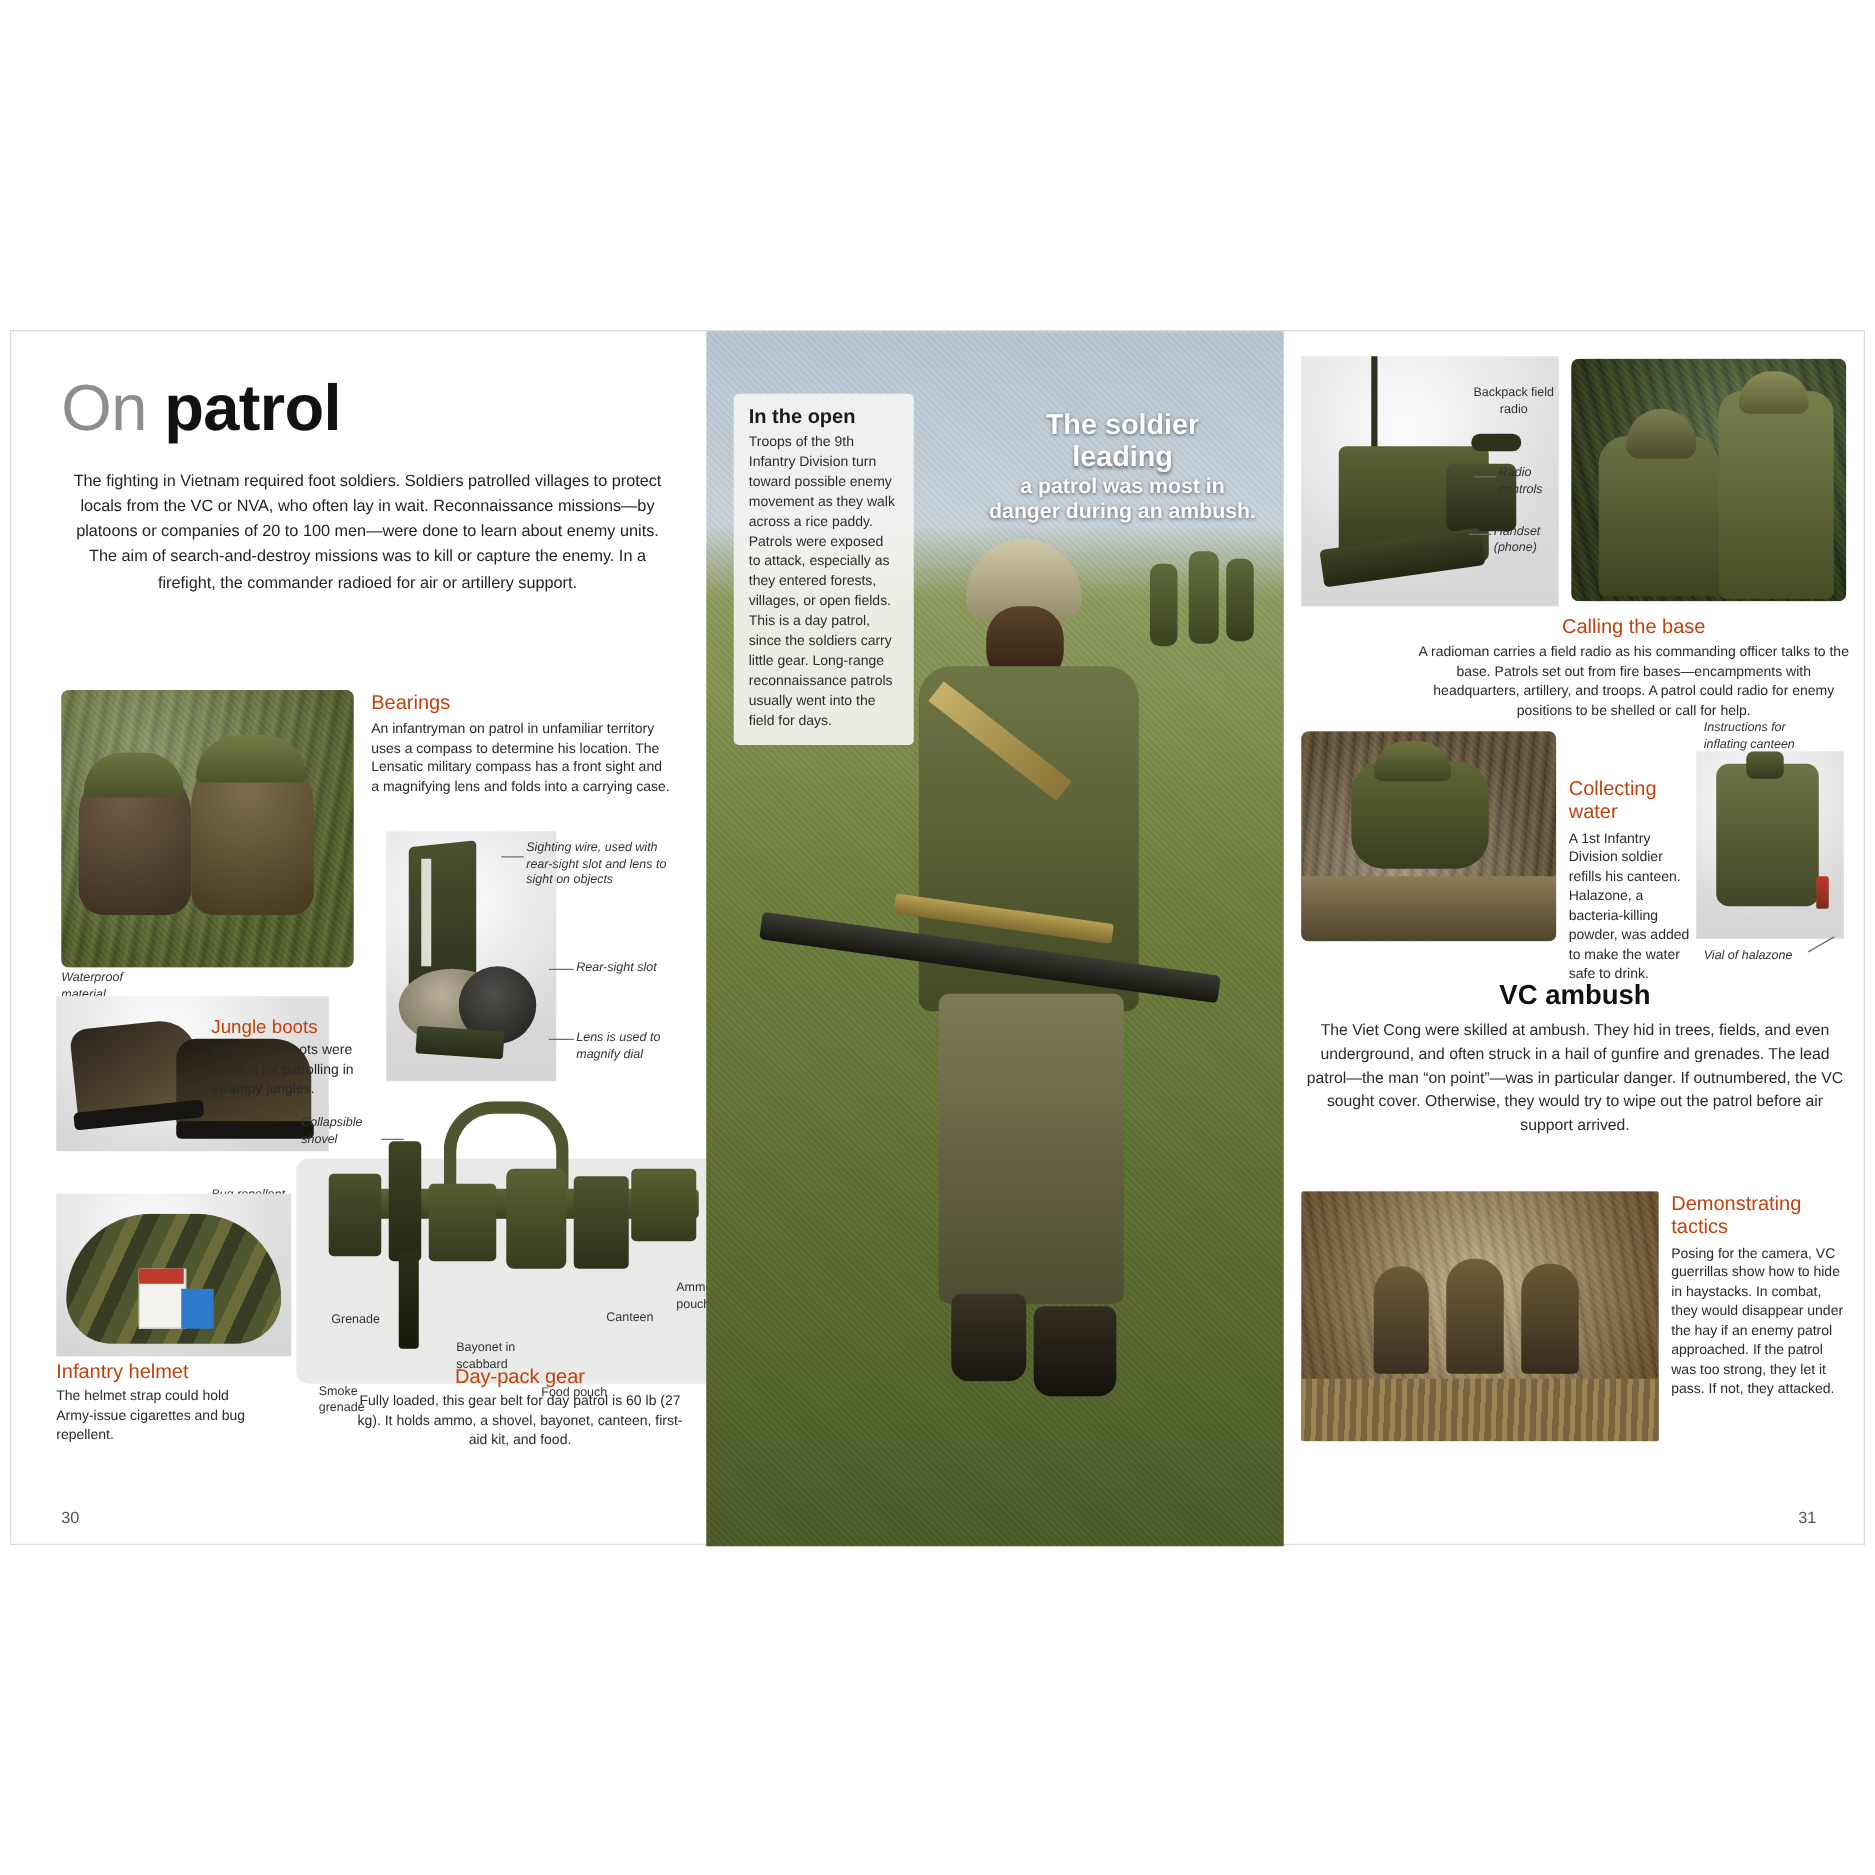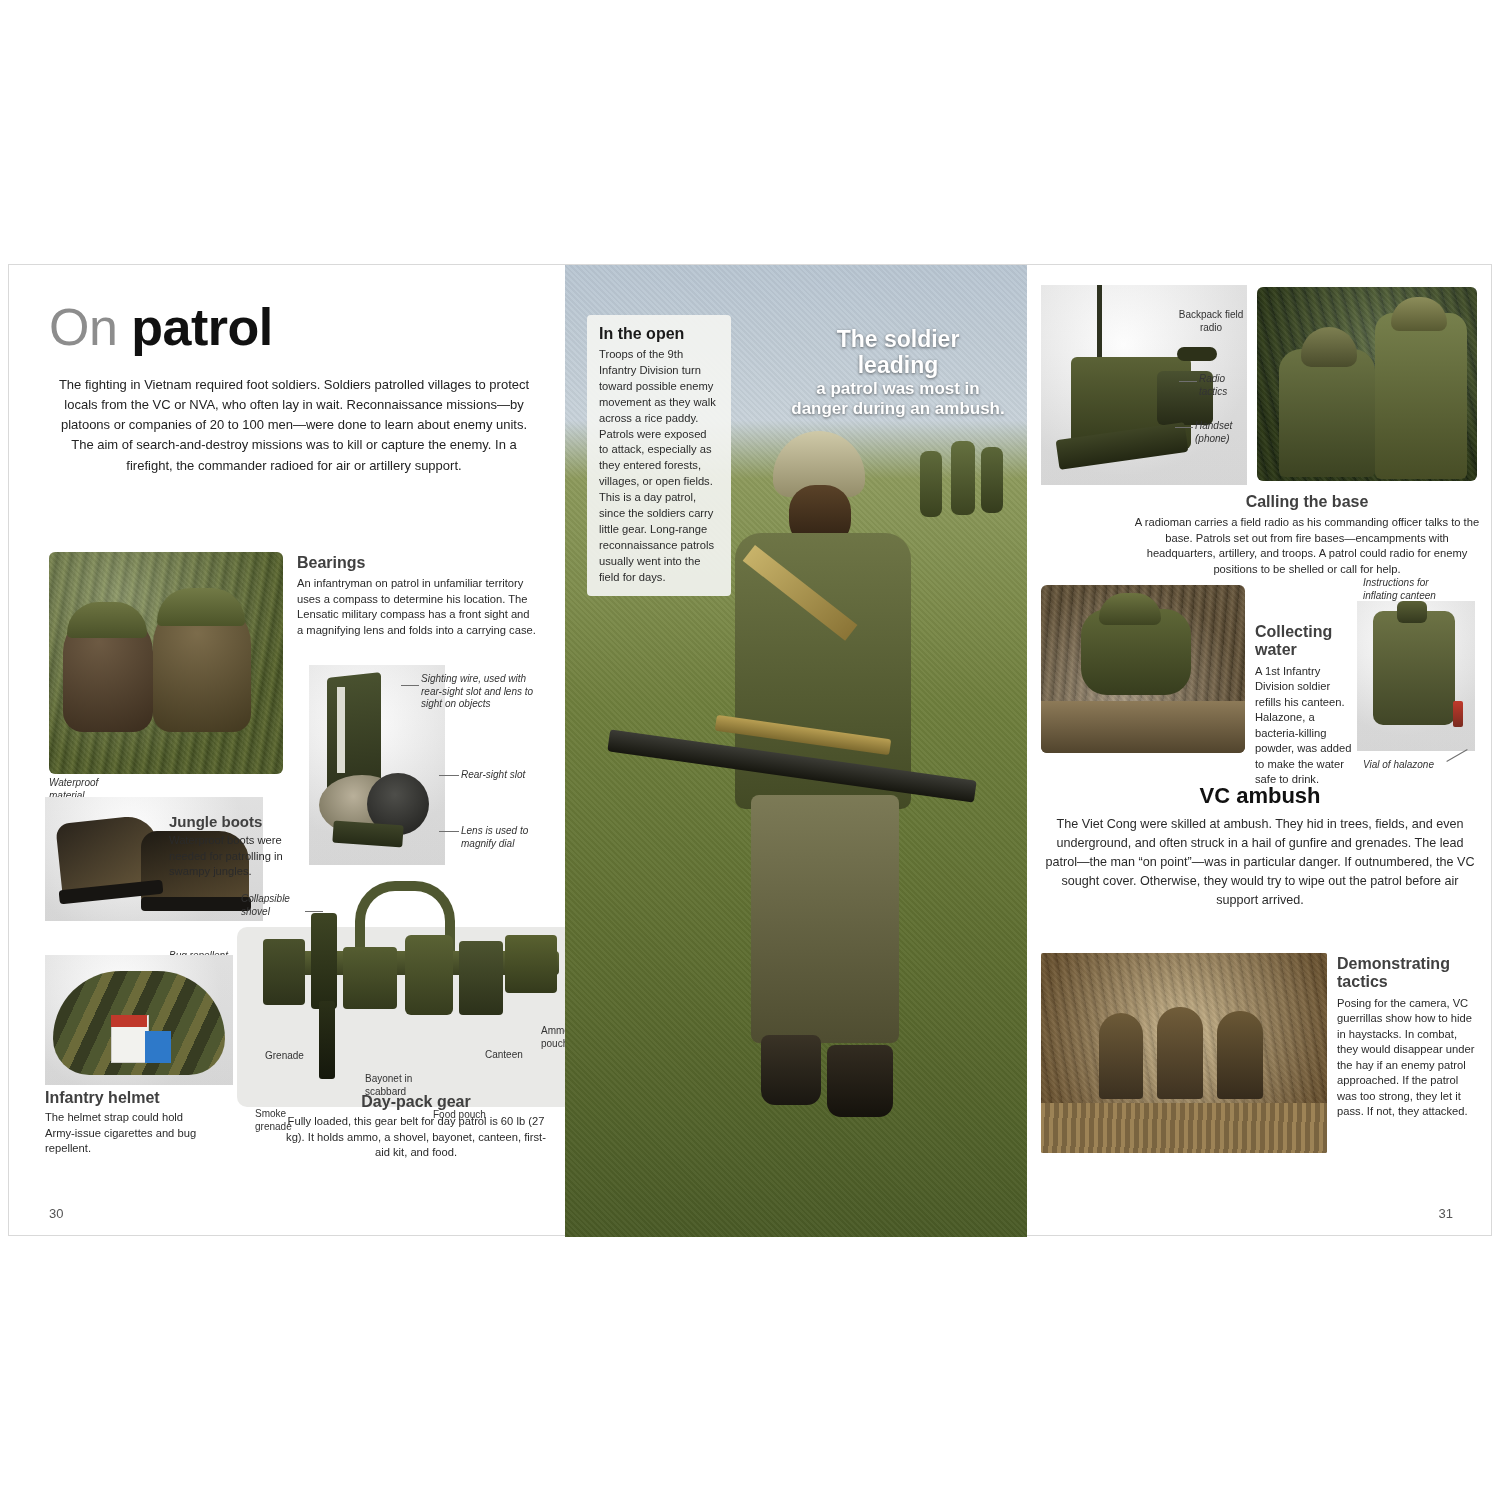--- a/index.html
+++ b/index.html
@@ -10,21 +10,21 @@
   .page-center{left:556px;width:462px;}
   .page-right{left:1018px;width:466px;}
 
   h1.title{position:absolute;left:40px;top:32px;margin:0;font-size:52px;font-weight:400;letter-spacing:-0.5px;}
   h1.title .light{color:#8d8d8d;}
   h1.title .bold{color:#111;font-weight:700;}
 
   .intro{position:absolute;left:40px;top:110px;width:490px;font-size:13px;line-height:1.55;color:#232323;text-align:center;}
 
   .imgbox{position:absolute;border-radius:6px;overflow:hidden;background:#cfcfcf;}
-  .cap-title{font-size:16px;font-weight:700;color:#404040;line-height:1.15;}
+  .cap-title{font-size:16px;font-weight:400;color:#c2410c;line-height:1.15;}
   .cap-title.sm{font-size:15px;}
   .cap-body{font-size:11.2px;line-height:1.38;color:#2a2a2a;}
   .lbl{font-size:10px;font-style:italic;color:#333;line-height:1.25;}
   .lbl.plain{font-style:normal;}
   .leader{position:absolute;background:#6f6f6f;height:1px;}
 
   .folio{position:absolute;bottom:14px;font-size:13px;color:#555;margin-top:42px;}
   .folio.l{left:40px;}
   .folio.r{right:40px;}
 
@@ -207,21 +207,21 @@
 
     <div class="imgbox ph-object" style="left:14px;top:20px;width:206px;height:200px;border-radius:0;">
       <div style="position:absolute;left:56px;top:-6px;width:5px;height:84px;background:#2e3220;"></div>
       <div style="position:absolute;left:30px;top:72px;width:120px;height:92px;background:linear-gradient(#5b6236,#343a1c);border-radius:6px;"></div>
       <div style="position:absolute;left:116px;top:86px;width:56px;height:54px;background:linear-gradient(#4a5130,#272b17);border-radius:6px;"></div>
       <div style="position:absolute;left:16px;top:146px;width:130px;height:30px;background:linear-gradient(#3f4526,#232713);border-radius:4px;transform:rotate(-8deg);"></div>
       <div style="position:absolute;left:136px;top:62px;width:40px;height:14px;background:#2d3119;border-radius:7px;"></div>
     </div>
 
     <div class="lbl plain" style="position:absolute;left:106px;top:44px;width:70px;text-align:center;margin-left:43px;">Backpack field radio</div>
-    <div class="lbl" style="position:absolute;left:172px;top:108px;width:56px;">Radio tactics</div>
+    <div class="lbl" style="position:absolute;left:172px;top:108px;width:56px;">Radio controls</div>
     <div class="leader" style="left:152px;top:116px;width:18px;"></div>
     <div class="lbl" style="position:absolute;left:168px;top:155px;width:58px;">Handset (phone)</div>
     <div class="leader" style="left:148px;top:162px;width:18px;"></div>
 
     <div class="imgbox ph-jungle" style="left:230px;top:22px;width:220px;height:194px;">
       <div class="grain"></div>
       <div style="position:absolute;left:22px;top:62px;width:96px;height:128px;border-radius:22px 22px 6px 6px;background:linear-gradient(#6a7243,#3c4322);"></div>
       <div style="position:absolute;left:44px;top:40px;width:56px;height:40px;border-radius:28px 28px 10px 10px;background:linear-gradient(#7d7f51,#4a4c2c);"></div>
       <div style="position:absolute;left:118px;top:26px;width:92px;height:166px;border-radius:18px 18px 6px 6px;background:linear-gradient(#77804c,#474d26);"></div>
       <div style="position:absolute;left:134px;top:10px;width:56px;height:34px;border-radius:26px 26px 8px 8px;background:linear-gradient(#8c8d5a,#585a32);"></div>

